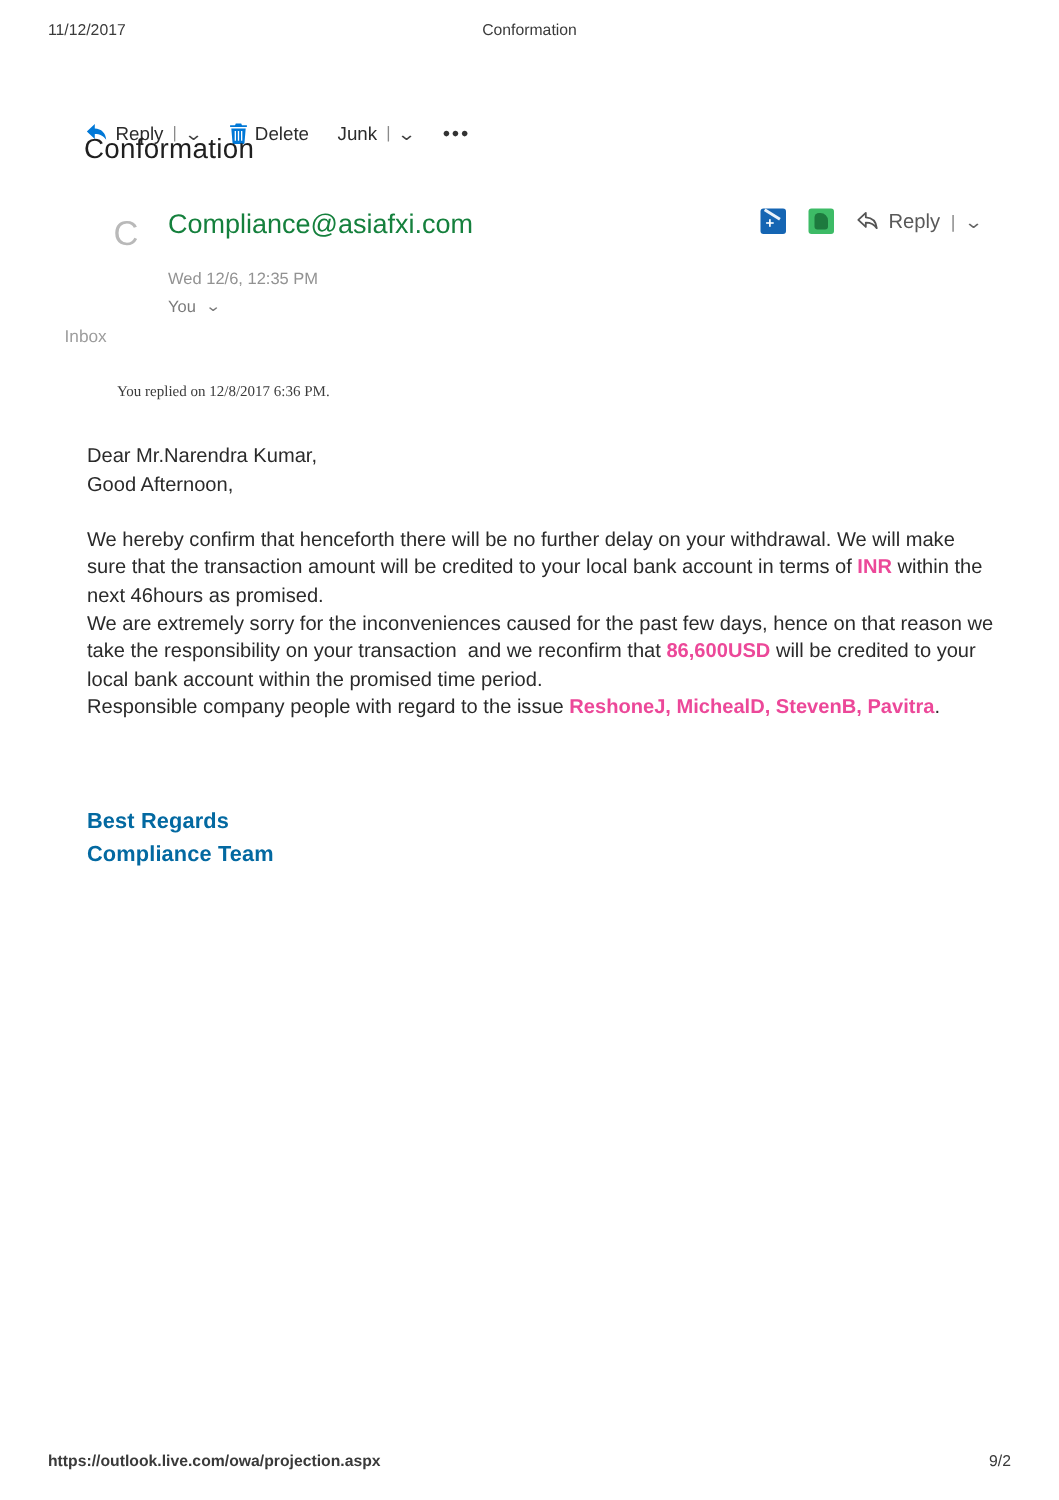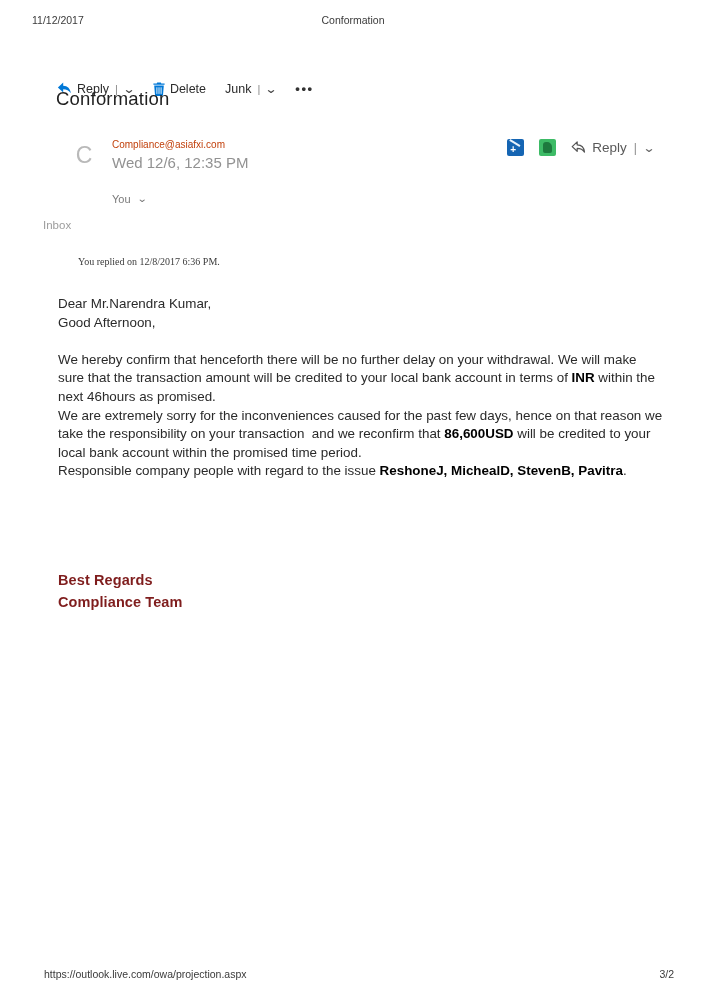--- a/index.html
+++ b/index.html
@@ -18,21 +18,21 @@
   .print-header {
     position:absolute; top:14px; left:32px; right:32px;
     font-size:10.5px; color:#3a3a3a;
   }
   .print-header .ph-date { position:absolute; left:0; top:0; }
   .print-header .ph-title { position:absolute; left:0; right:0; text-align:center; top:0; }
   .print-footer {
     position:absolute; top:968px; left:32px; right:32px;
     font-size:10.5px; color:#3a3a3a;
   }
-  .print-footer .pf-url { position:absolute; left:12px; top:0; }
+  .print-footer .pf-url { position:absolute; left:0; top:0;font-weight:bold; }
   .print-footer .pf-page { position:absolute; right:0; top:0; }
 
   
   .toolbar {
     position:absolute; top:81px; left:57px;
     display:flex; align-items:center; gap:19px;
     font-size:12.5px; color:#2b2b2b;
     white-space:nowrap;
   }
   .tb-group { display:flex; align-items:center; gap:5px; cursor:default; }
@@ -49,23 +49,23 @@
   }
 
   
   .avatar {
     position:absolute; left:71px; top:141px;
     width:26px; height:28px;
     font-size:23px; font-weight:300; color:#b9b9b9;
     text-align:center; line-height:28px;
   }
   .sender-info { position:absolute; left:112px; top:139px; }
-  .sender-email { font-size:10px; color:#c2410c; }
-  .sender-date { font-size:15px; color:#929292; margin-top:4px; }
-  .sender-you { font-size:11px; color:#7a7a7a; margin-top:22px; display:flex; align-items:center; gap:7px; }
+  .sender-email { font-size:18px; color:#15803d; }
+  .sender-date { font-size:11px; color:#929292; margin-top:20px; }
+  .sender-you { font-size:11px; color:#7a7a7a; margin-top:7px; display:flex; align-items:center; gap:7px; }
   .sender-you .chev { font-size:10px; color:#777; }
 
   .sender-actions {
     position:absolute; top:139px; right:52px;
     display:flex; align-items:center; gap:15px;
   }
   .addin { width:17px; height:17px; border-radius:2px; position:relative; display:inline-block; }
   .addin-blue { background:#1565b3; }
   .addin-blue .diag {
     position:absolute; left:2px; top:3px; width:12px; height:1.5px;
@@ -90,26 +90,26 @@
   .inbox-label { position:absolute; left:43px; top:219px; font-size:11.5px; color:#9d9d9d; }
   .replied-note { position:absolute; left:78px; top:256px; font-size:10px; color:#3b3b3b;font-family:Liberation Serif, serif; }
 
   
   .email-body {
     position:absolute; left:58px; top:295px; width:608px;
     font-size:13.4px; line-height:18.6px; color:#2a2a2a;
   }
   .email-body .para { white-space:pre-wrap; }
   .email-body .spacer { height:18.6px; }
-  .b { font-weight:700; color:#000000; }
+  .b { font-weight:700; color:#ec4899; }
 
   .signature {
     position:absolute; left:58px; top:538px;
-    font-size:14.5px; font-weight:700; color:#7f1d1d;
-    line-height:21.5px; letter-spacing:0.1px;margin-top:32px;
+    font-size:14.5px; font-weight:700; color:#0369a1;
+    line-height:21.5px; letter-spacing:0.1px;
   }
 
   svg { display:block; }
 </style>
 </head>
 <body>
 
 <div class="page">
 
   <div class="print-header">
@@ -194,16 +194,16 @@
       </div>
   </div>
 
   <div class="signature">
       <div>Best Regards</div>
       <div>Compliance Team</div>
     </div>
 
   <div class="print-footer">
     <span class="pf-url">https://outlook.live.com/owa/projection.aspx</span>
-    <span class="pf-page">3/2</span>
+    <span class="pf-page">9/2</span>
   </div>
 
 </div>
 
 </body></html>

